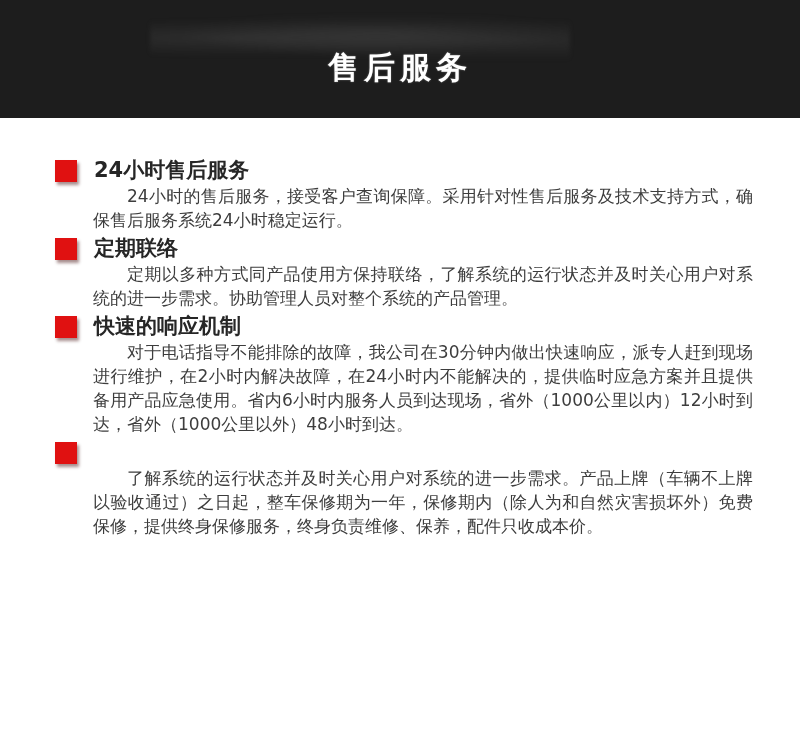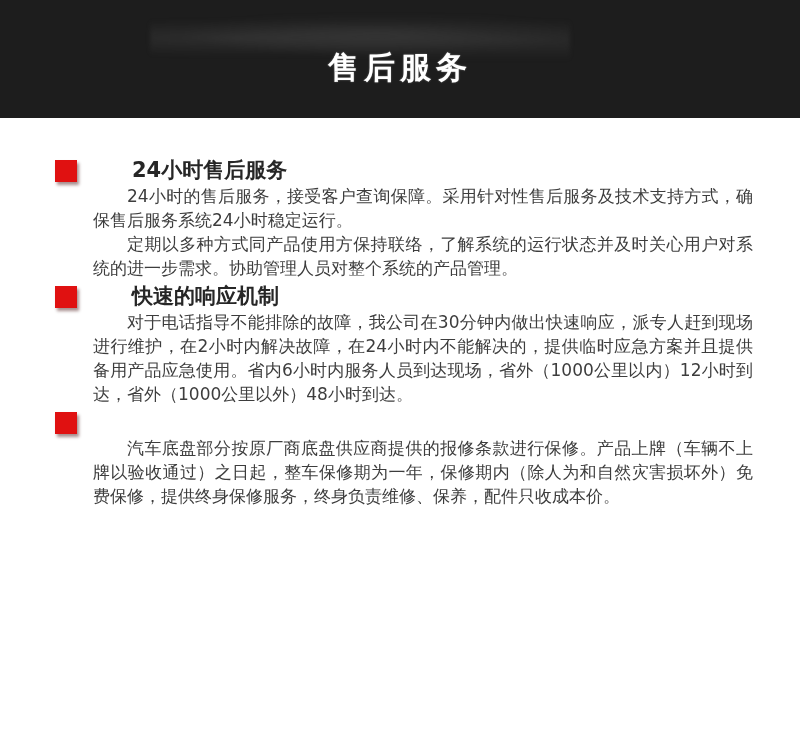--- a/index.html
+++ b/index.html
@@ -47,21 +47,20 @@
 
   
   .content {
     padding: 36px 52px 0 55px;
   }
   .heading-row {
     display: flex;
     align-items: flex-end;
     margin: 4px 0 2px 0;
     height: 24px;
-    gap: 38px;
   }
   .bullet {
     flex: 0 0 auto;
     width: 22px;
     height: 22px;
     margin-top: 1px;
     background: var(--accent-red, #e01111);
     box-shadow: 2px 3px 3px rgba(60, 5, 5, 0.45);
   }
   .section-heading {
@@ -99,36 +98,40 @@
       <section>
         <div class="heading-row">
           <span class="bullet"></span>
           <h2 class="section-heading">24小时售后服务</h2>
         </div>
         <div class="section-body">
           <p>24小时的售后服务，接受客户查询保障。采用针对性售后服务及技术支持方式，确保售后服务系统24小时稳定运行。</p>
         </div>
       </section>
       <section>
+        <div class="heading-row">
+          <span class="bullet"></span>
+          <h2 class="section-heading">定期联络</h2>
+        </div>
         <div class="section-body">
           <p>定期以多种方式同产品使用方保持联络，了解系统的运行状态并及时关心用户对系统的进一步需求。协助管理人员对整个系统的产品管理。</p>
         </div>
       </section>
       <section>
         <div class="heading-row">
           <span class="bullet"></span>
           <h2 class="section-heading">快速的响应机制</h2>
         </div>
         <div class="section-body">
           <p>对于电话指导不能排除的故障，我公司在30分钟内做出快速响应，派专人赶到现场进行维护，在2小时内解决故障，在24小时内不能解决的，提供临时应急方案并且提供备用产品应急使用。省内6小时内服务人员到达现场，省外（1000公里以内）12小时到达，省外（1000公里以外）48小时到达。</p>
         </div>
       </section>
       <section>
         <div class="heading-row">
           <span class="bullet"></span>
         </div>
         <div class="section-body">
-          <p>汽车底盘部分按原厂商底盘供应商提供的报修条款进行保修。产品上牌（车辆不上牌以验收通过）之日起，整车保修期为一年，保修期内（除人为和自然灾害损坏外）免费保修，提供终身保修服务，终身负责维修、保养，配件只收成本价。</p>
+          <p>了解系统的运行状态并及时关心用户对系统的进一步需求。产品上牌（车辆不上牌以验收通过）之日起，整车保修期为一年，保修期内（除人为和自然灾害损坏外）免费保修，提供终身保修服务，终身负责维修、保养，配件只收成本价。</p>
         </div>
       </section>
     </div>
 
 </div>
 
 </body></html>

